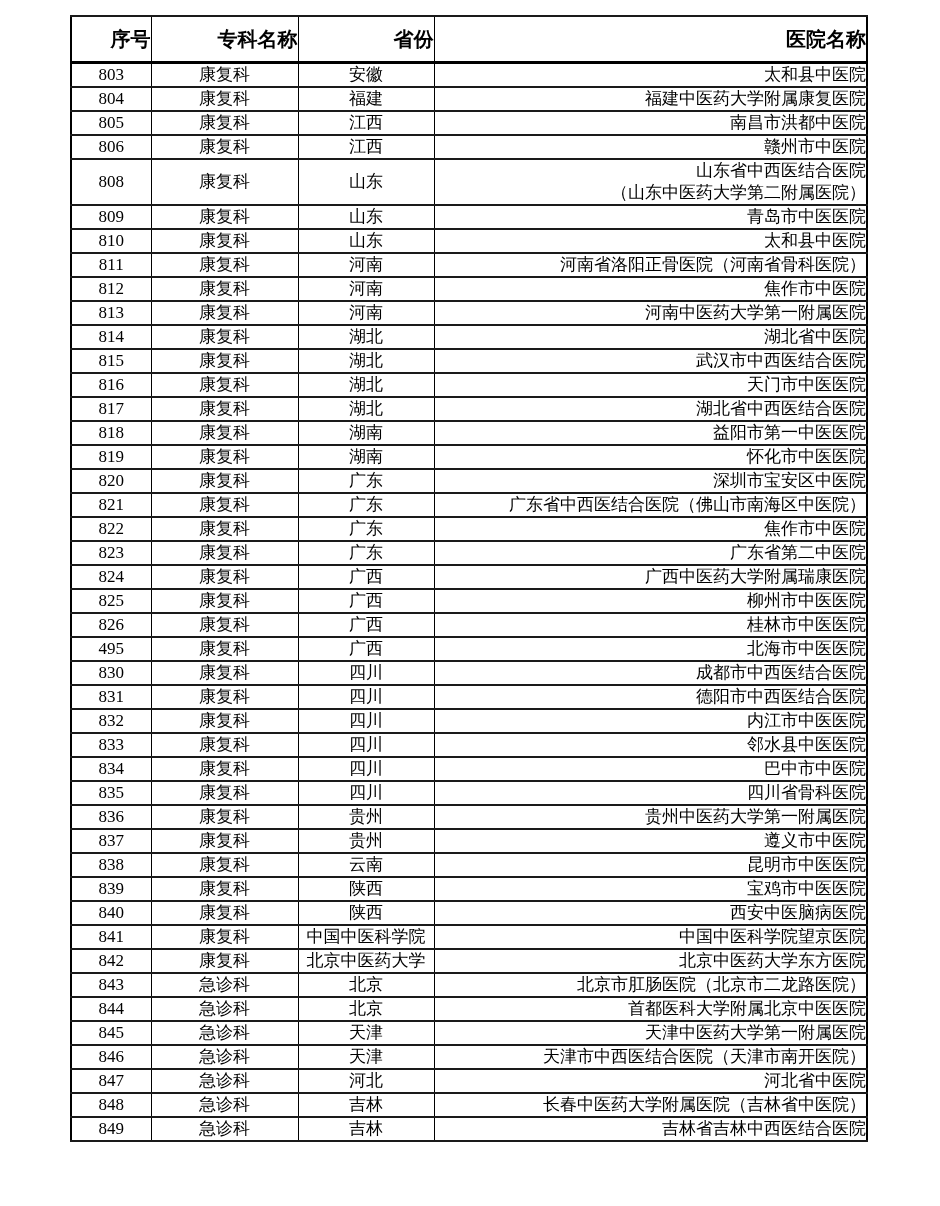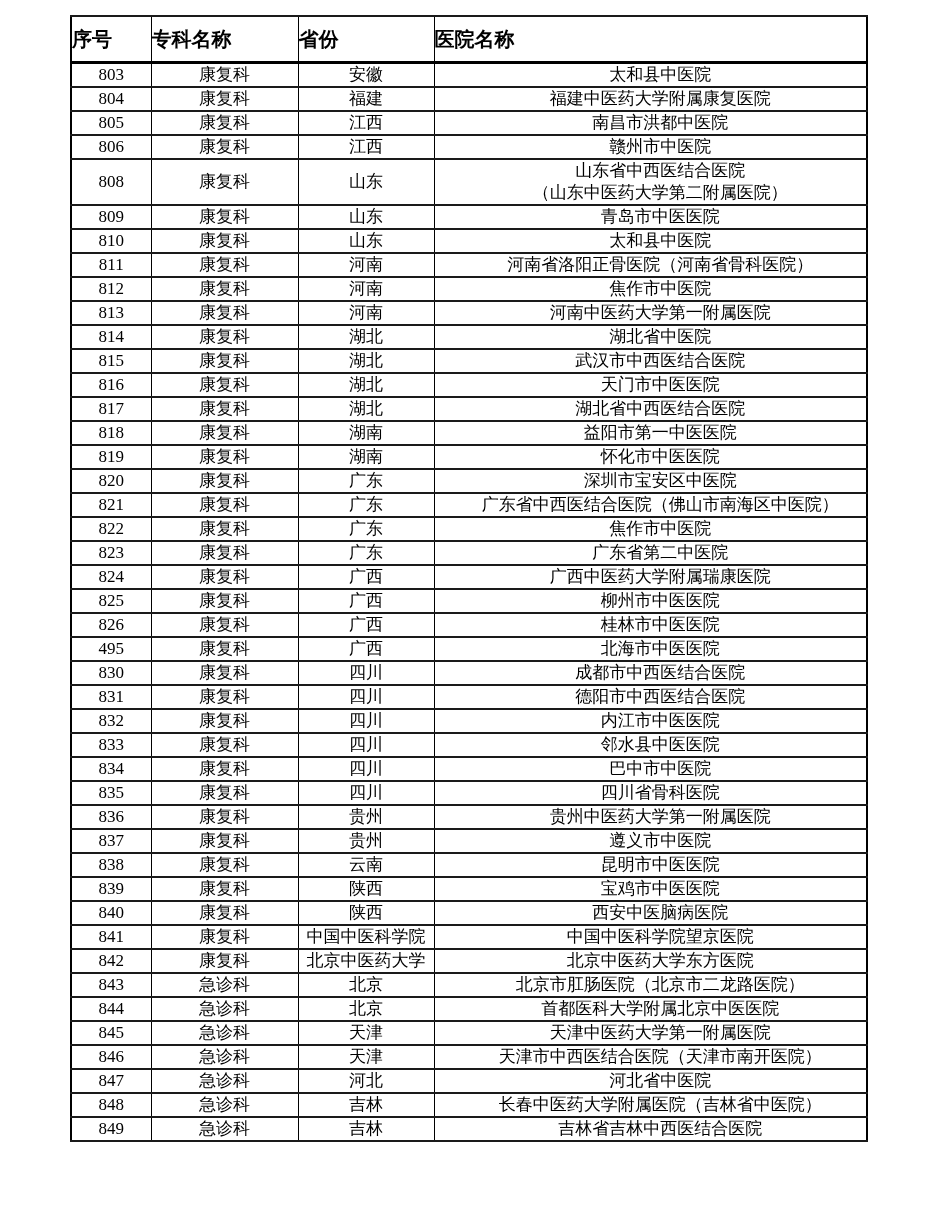--- a/index.html
+++ b/index.html
@@ -34,31 +34,31 @@
     border-top: 2px solid #1a1a1a;
     border-bottom: 2px solid #1a1a1a;
     padding: 0;
     vertical-align: middle;
     overflow: hidden;
   }
   table.hospital-table thead th {
     height: 44px;
     font-size: 20px;
     font-weight: bold;
-    text-align: left;
+    text-align: right;
     border-bottom: 3px solid #000000;
   }
   table.hospital-table tbody td {
     height: 20px;
     font-size: 17px;
     line-height: 22px;
     text-align: center;
   }
   table.hospital-table tbody td.c-hosp {
-    text-align: center;
+    text-align: right;
     padding-left: 20px;
     white-space: pre-line;
   }
   col.c1 { width: 80px; }
   col.c2 { width: 147px; }
   col.c3 { width: 136px; }
   col.c4 { width: 433px; }
 </style>
 </head>
 <body>

